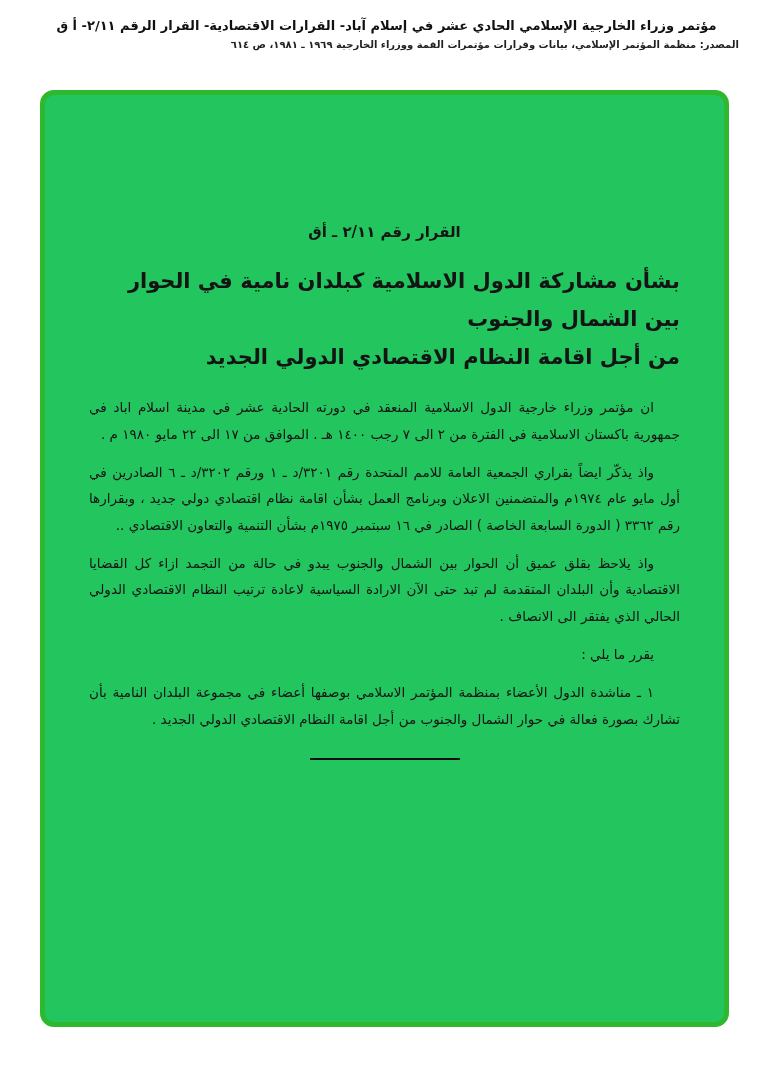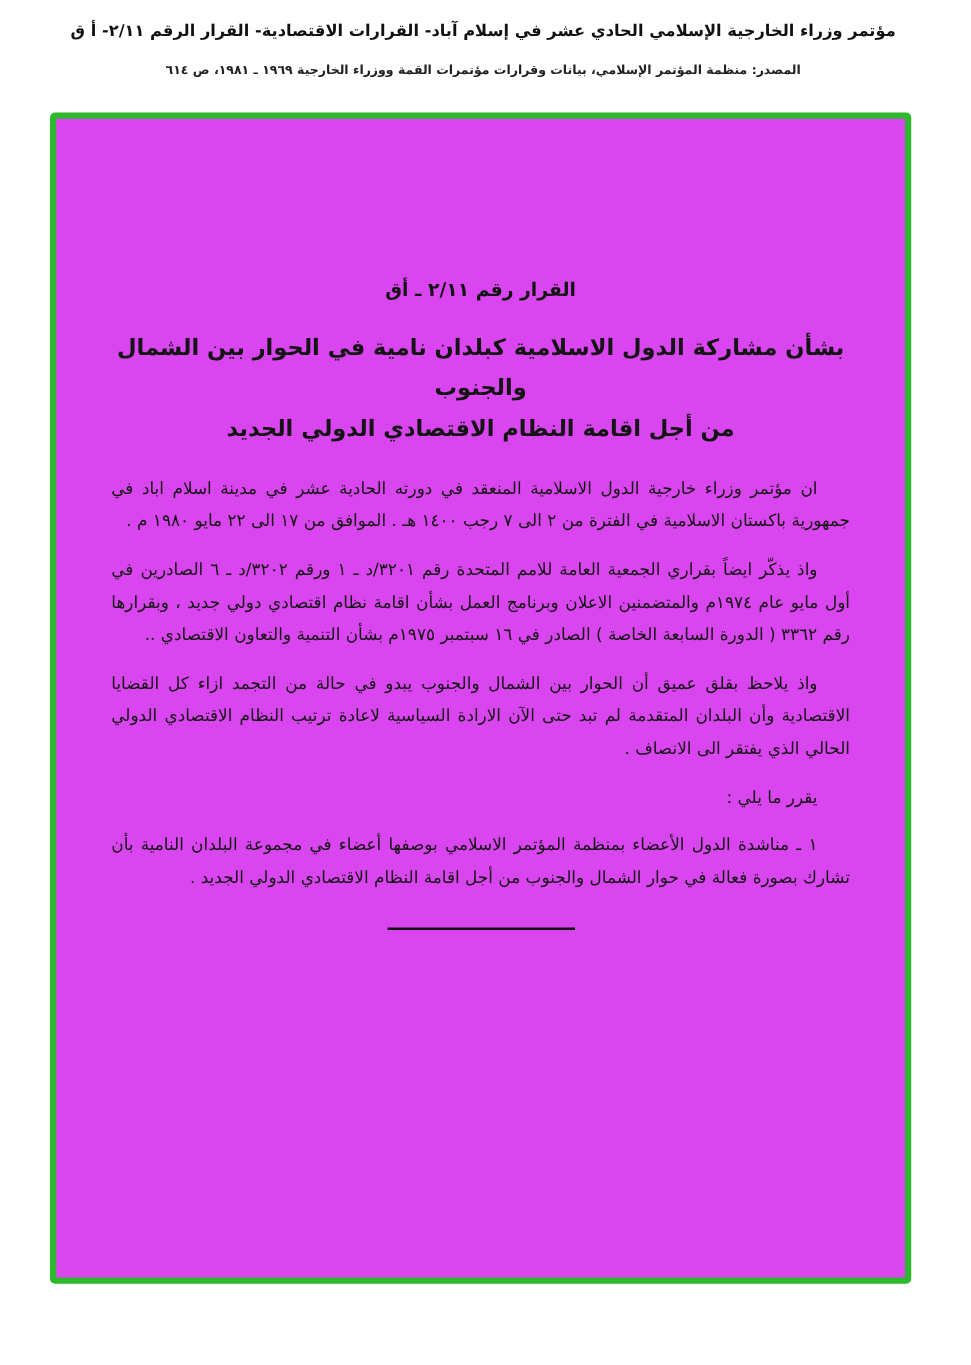--- a/index.html
+++ b/index.html
@@ -19,45 +19,46 @@
   .page-header .hdr-title{
     font-size:13px;
     font-weight:bold;
     color:#111;
     line-height:1.6;
   }
   .page-header .hdr-source{
     font-size:10px;
     font-weight:bold;
     color:#222;
-    margin-top:12px;
+    text-align:right;
+    margin-top:0;
     line-height:1.5;
   }
   .doc-box{
     position:absolute;
     left:40px;top:90px;
     width:689px;height:937px;
     border:5px solid #2eb82e;
-    border-radius:4px;
+    border-radius:14px;
     box-sizing:border-box;
-    background:#d946ef;
+    background:#22c55e;
   }
   .doc-inner{
     direction:rtl;
     padding:128px 44px 0 44px;
   }
   .res-number{
     text-align:center;
     font-size:15px;
     font-weight:bold;
     margin:0 0 22px 0;
   }
   .res-title{
-    text-align:center;
-    font-size:18px;
+    text-align:right;
+    font-size:21px;
     font-weight:bold;
     line-height:1.8;
     margin:0 0 18px 0;
   }
   .body-text p{
     font-size:13.5px;
     line-height:1.95;
     text-align:justify;
     margin:0 0 12px 0;
     text-indent:26px;

